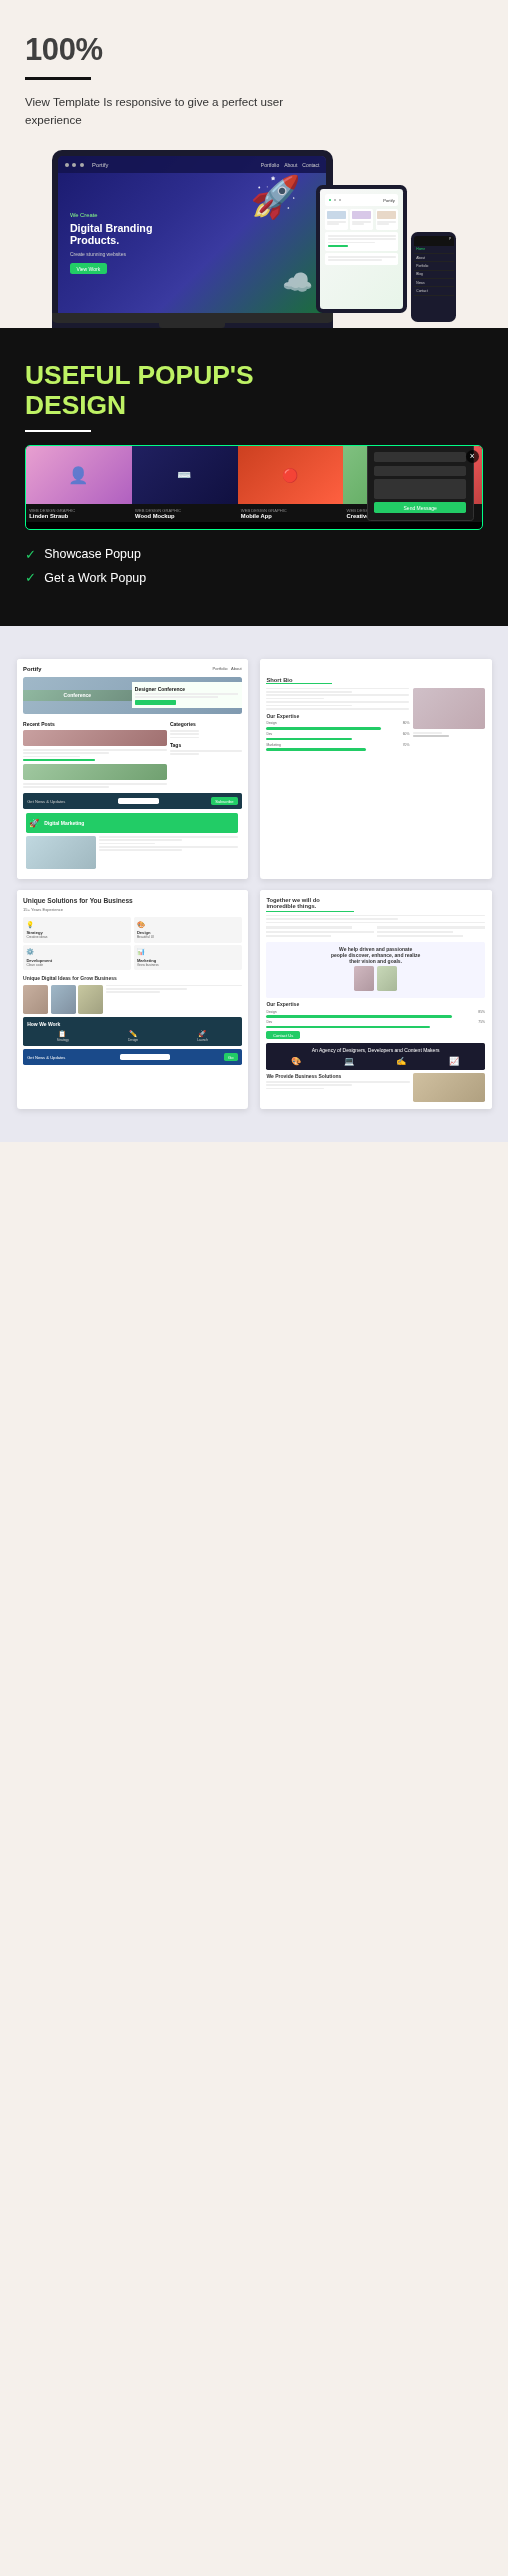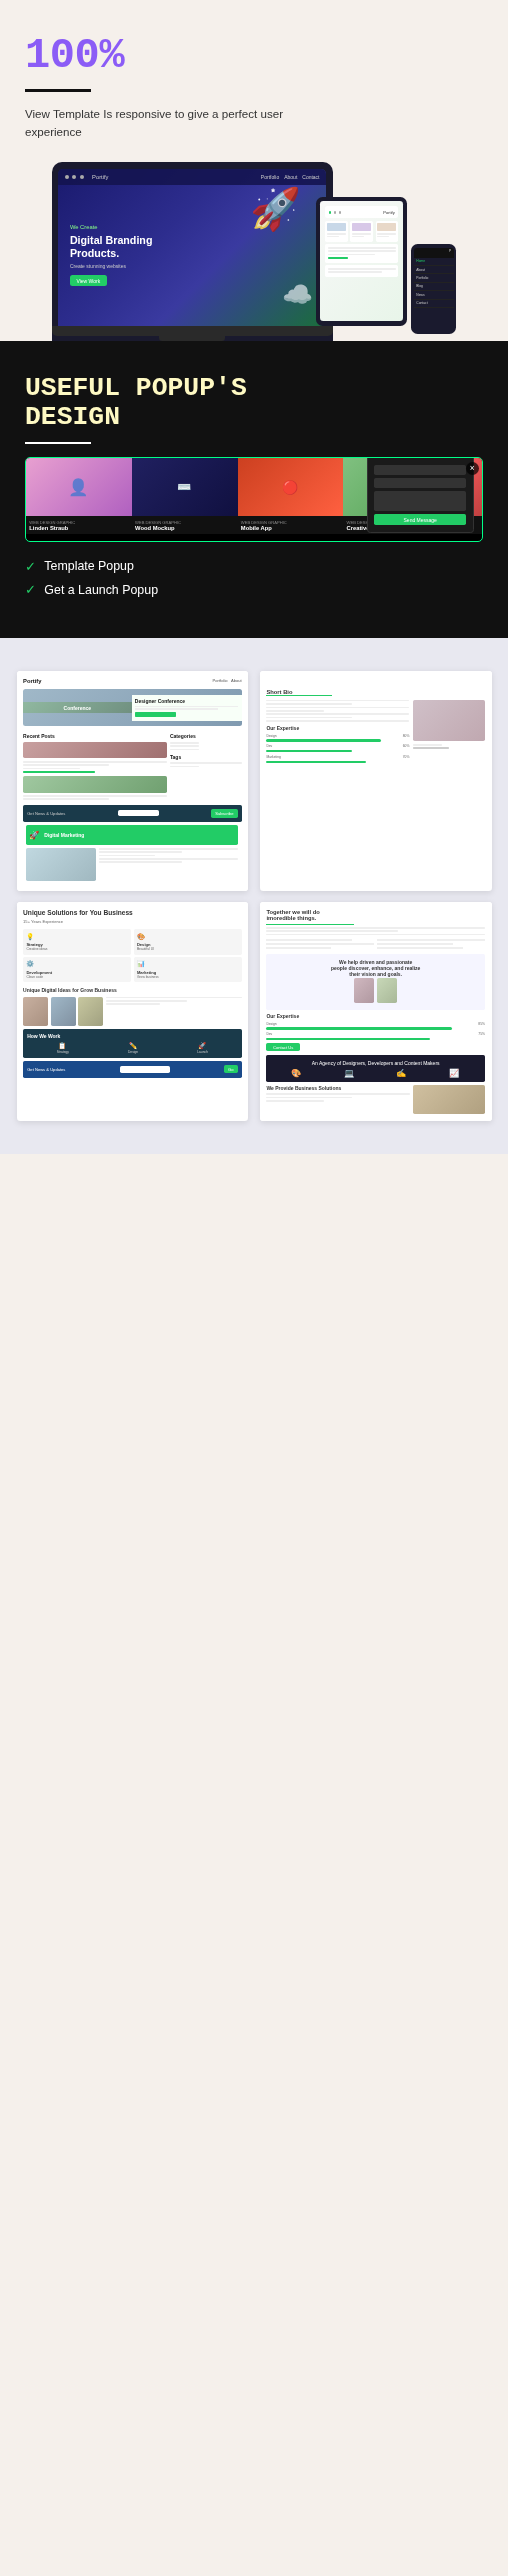--- a/index.html
+++ b/index.html
@@ -9,27 +9,26 @@
       background: #f5f0eb;
       overflow-x: hidden;
     }
 
     
     .section-responsive {
       background: #f5f0eb;
       padding: 33px 25px 0px 25px;
     }
     .section-responsive h1 {
-      font-size: 42px;
+      font-size: 31px;
       font-weight: 900;
       text-transform: uppercase;
       line-height: 1.1;
-      color: #8b5cf6;
+      color: #404040;
       letter-spacing: -0.4px;
-      font-family: Liberation Mono, monospace;
     }
     .section-responsive .divider {
       width: 66px;
       height: 2.5px;
       background: #111;
       margin: 10px 0 13.2px 0;
     }
     .section-responsive p {
       font-size: 11.6px;
       color: #333;
@@ -201,22 +200,21 @@
     .section-popup {
       background: #111;
       padding: 33px 25px 33px 25px;
       color: white;
     }
     .section-popup h2 {
       font-size: 26.4px;
       font-weight: 900;
       text-transform: uppercase;
       line-height: 1.1;
-      color: #fef9c3;
-      font-family: Liberation Mono, monospace;
+      color: #bef264;
     }
     .section-popup .divider {
       width: 66px;
       height: 2.5px;
       background: #fff;
       margin: 10px 0 13.2px 0;
     }
     .section-popup p {
       font-size: 11.6px;
       color: #ccc;
@@ -666,25 +664,25 @@
       <div class="pf-field"></div>
       <div class="pf-field"></div>
       <div class="pf-field" style="height:20px;"></div>
       <div class="pf-btn">Send Message</div>
     </div>
   </div>
 
   <div class="popup-features">
     <div class="feature-item">
       <span class="check-icon">✓</span>
-      <span class="feature-text">Template Popup</span>
+      <span class="feature-text">Showcase Popup</span>
     </div>
     <div class="feature-item">
       <span class="check-icon">✓</span>
-      <span class="feature-text">Get a Launch Popup</span>
+      <span class="feature-text">Get a Work Popup</span>
     </div>
   </div>
 </div>
 
 <div class="section-pages">
 
   <div class="pages-grid">
 
     <div class="page-card">
       <div class="mini-page mp-blog">

